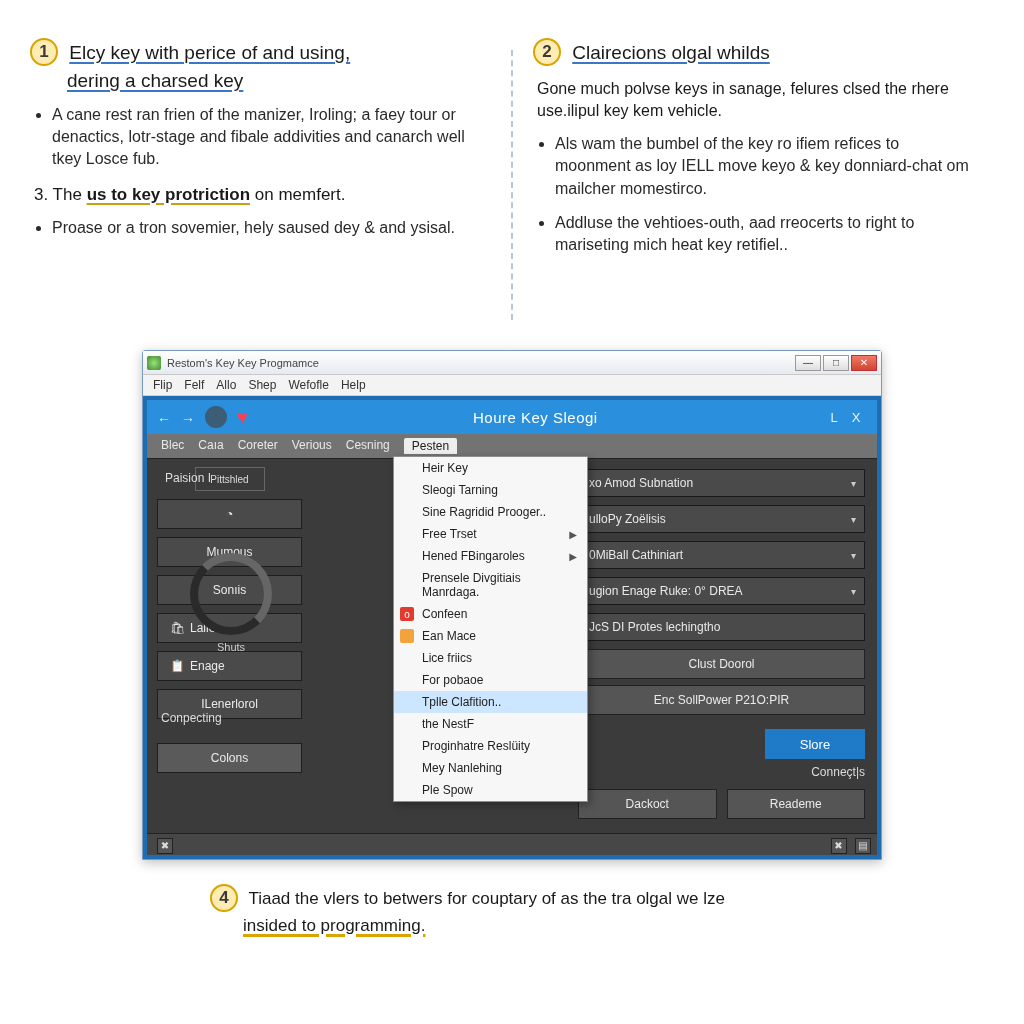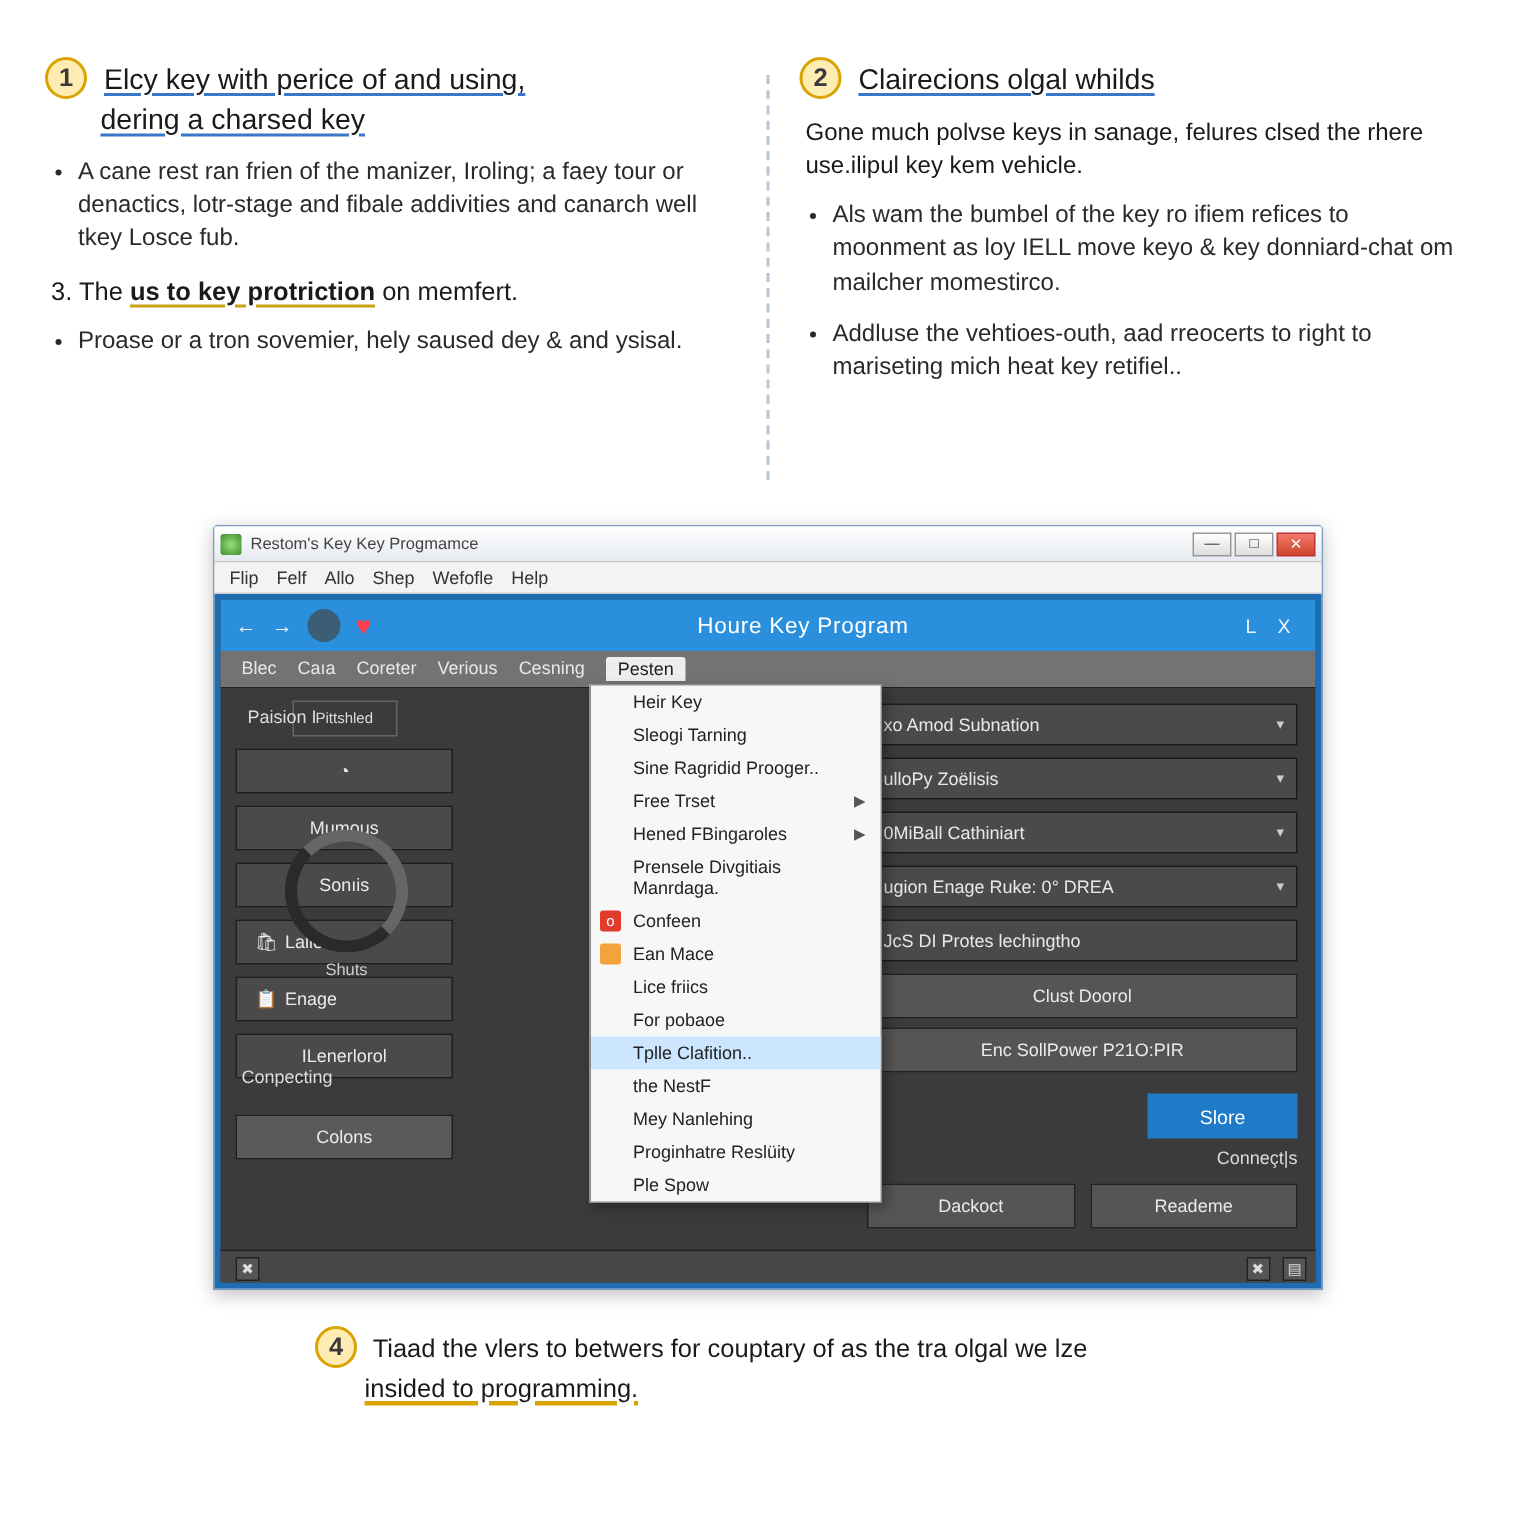--- a/index.html
+++ b/index.html
@@ -329,21 +329,21 @@
 
   <div class="app-area">
     <div class="app-inner">
       <div class="header-strip">
         <div class="nav">
           <span class="arrow">←</span>
           <span class="arrow">→</span>
           <span class="circ"></span>
           <span class="heart">♥</span>
         </div>
-        <div class="header-title">Houre Key Program</div>
+        <div class="header-title">Houre Key Sleogi</div>
         <div class="hbtn">L</div>
         <div class="hbtn">X</div>
       </div>
       <div class="tabbar">
         <span>Blec</span>
         <span>Caıa</span>
         <span>Coreter</span>
         <span>Verious</span>
         <span>Cesning</span>
         <span class="active">Pesten</span>
@@ -412,24 +412,24 @@
           <div class="mitem">
               <span>For pobaoe</span>
             </div>
           <div class="mitem hl">
               <span>Tplle Clafition..</span>
             </div>
           <div class="mitem">
               <span>the NestF</span>
             </div>
           <div class="mitem">
+              <span>Proginhatre Reslüity</span>
+            </div>
+          <div class="mitem">
               <span>Mey Nanlehing</span>
-            </div>
-          <div class="mitem">
-              <span>Proginhatre Reslüity</span>
             </div>
           <div class="mitem">
               <span>Ple Spow</span>
             </div>
         </div>
 
         <div class="main-panel" style="margin-left:260px;">
           <div class="field-row">
               <div class="dropdown">
                 <span>xo Amod Subnation</span>

